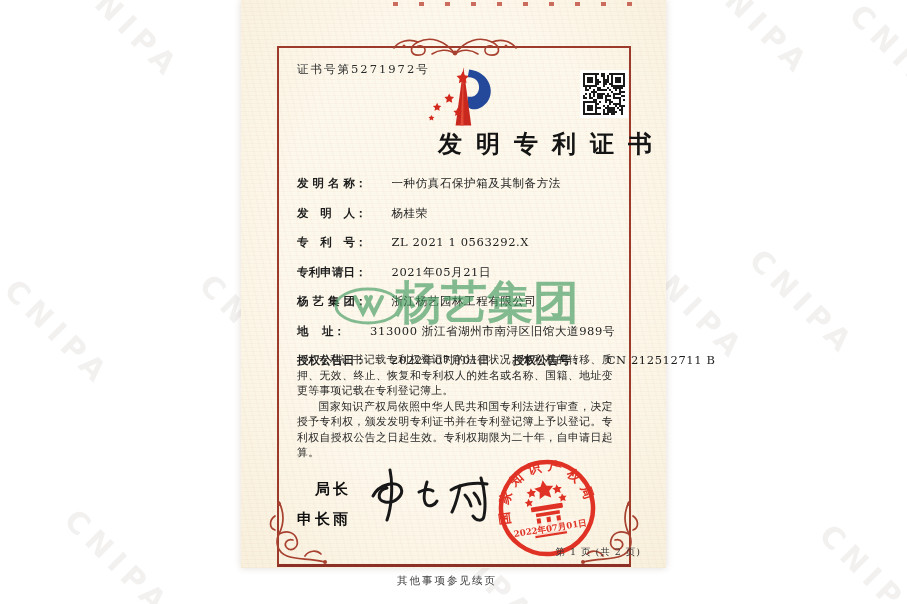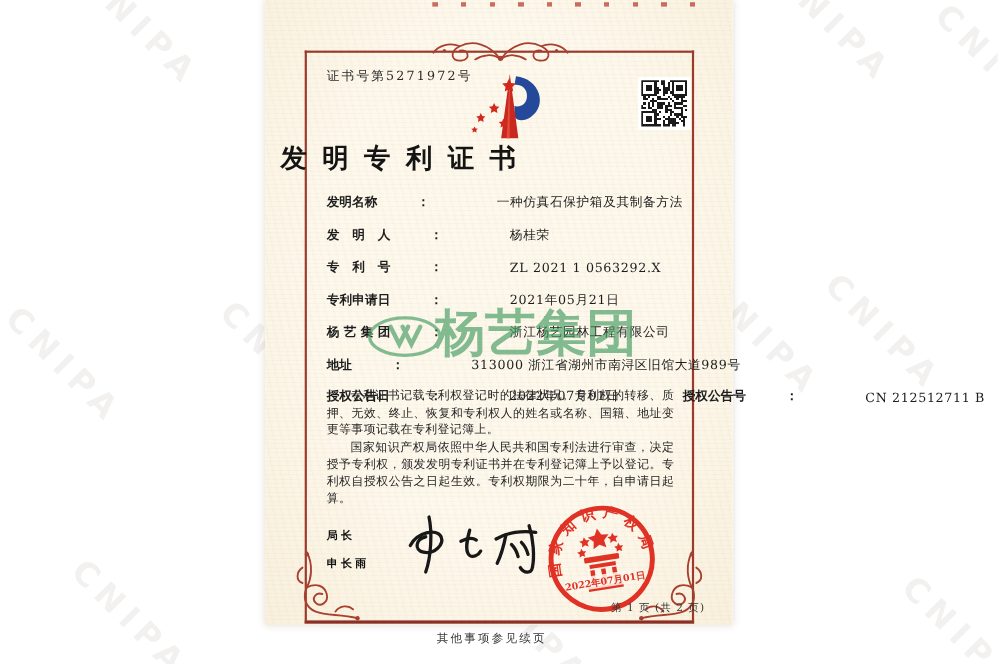--- a/index.html
+++ b/index.html
@@ -19,36 +19,36 @@
          pointer-events:none;}
   .top-dashes{position:absolute;left:152px;top:2px;width:250px;height:4px;
          background:repeating-linear-gradient(90deg, rgba(186,62,48,0.75) 0 5px, transparent 5px 26px);}
   .frame{position:absolute;left:36px;top:46px;width:354px;height:521px;
          border:2px solid #9c3b2c;border-bottom-width:3px;border-bottom-color:#8c2f26;box-sizing:border-box;}
   .flourish{position:absolute;pointer-events:none;}
   
   .cert-no{position:absolute;left:56px;top:62px;font-size:11.5px;color:#2b2b2b;letter-spacing:2px;}
   .logo{position:absolute;left:182px;top:63px;}
   .qr{position:absolute;left:339px;top:70px;background:#fff;padding:3px;}
-  .title{position:absolute;left:0;top:128px;width:425px;text-align:left;margin:0;
+  .title{position:absolute;left:0;top:128px;width:425px;text-align:right;margin:0;
          font-size:24px;font-weight:bold;color:#141414;letter-spacing:14px;padding-left:14px;box-sizing:border-box;}
   
   .rows{position:absolute;left:56px;top:176px;width:318px;font-size:11.5px;color:#1d1d1d;}
-  .frow{display:flex;align-items:flex-end;margin-bottom:14.5px;white-space:nowrap;gap:36px;}
+  .frow{display:flex;align-items:flex-start;margin-bottom:14.5px;white-space:nowrap;}
   .flabel{display:inline-block;width:58px;text-align:justify;text-align-last:justify;font-weight:600;}
   .fcolon{font-weight:600;margin-right:6px;}
   .fvalue{letter-spacing:0.6px;font-weight:500;margin-left:19px;}
   .grant2{margin-left:22px;}
   
   .paras{position:absolute;left:56px;top:352px;width:316px;font-size:10.8px;line-height:15.5px;
          color:#262626;text-align:justify;}
   .paras p{margin:0;text-indent:2em;letter-spacing:0.4px;}
   
-  .signer{position:absolute;left:56px;top:480px;font-size:10px;font-weight:bold;color:#111;
-          font-family:Liberation Serif, serif;}
+  .signer{position:absolute;left:56px;top:480px;font-size:15px;font-weight:bold;color:#111;
+          font-family:Liberation Serif, serif;text-align:right;}
   .signer div{margin-bottom:11px;letter-spacing:3px;}
   .sig{position:absolute;left:122px;top:462px;}
   .seal{position:absolute;left:256px;top:458px;transform:rotate(-9deg);opacity:0.93;}
   .pageinfo{position:absolute;left:0;top:546px;width:400px;text-align:right;font-size:9.5px;color:#333;letter-spacing:1px;}
   .footnote{position:absolute;left:0;top:574px;width:412px;text-align:center;font-size:10.5px;color:#3a3a3a;letter-spacing:2px;}
   
   .green-wm{position:absolute;left:92px;top:272px;width:260px;height:66px;opacity:0.62;pointer-events:none;}
   .green-oval{position:absolute;left:0;top:14px;}
   .green-text{position:absolute;left:62px;top:0px;font-size:46px;font-weight:bold;color:#3a9659;
               letter-spacing:0px;font-family:"DejaVu Serif","Liberation Serif",serif;}

